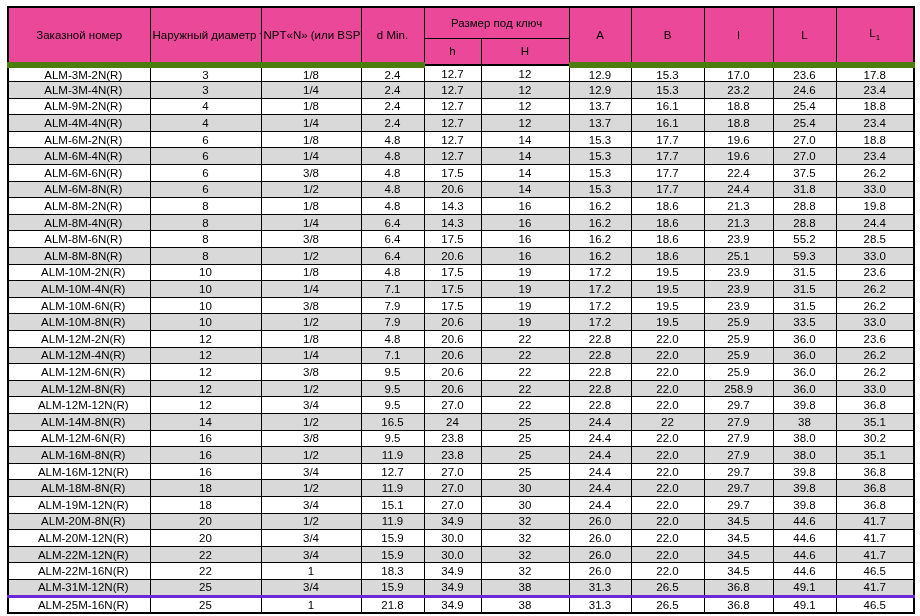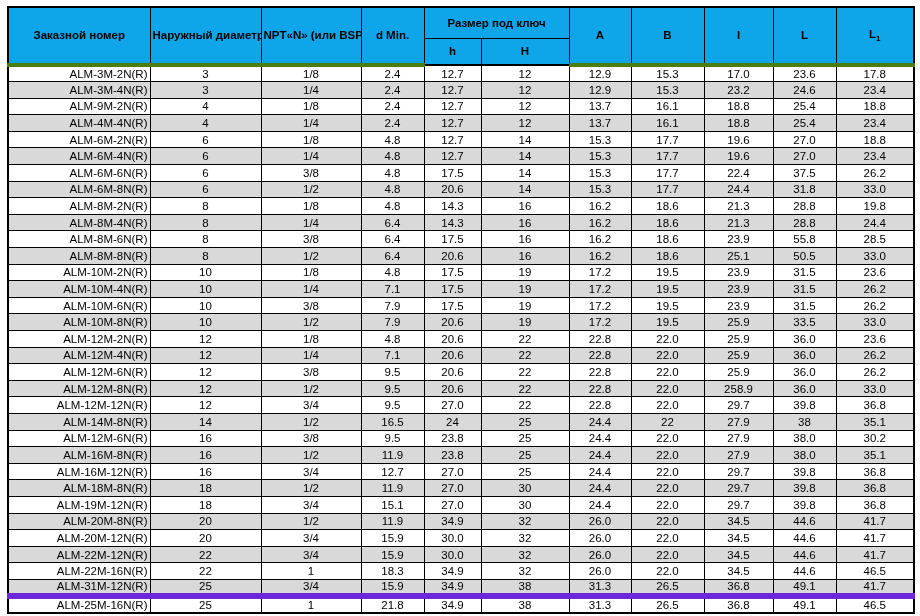--- a/index.html
+++ b/index.html
@@ -28,38 +28,38 @@
     text-align: center;
     vertical-align: middle;
     overflow: hidden;
     white-space: nowrap;
   }
   
   table.spec {
     border: 2px solid #000000;
   }
   thead th {
-    background: #0ea5e9;
-    font-weight: bold;
+    background: #ec4899;
+    font-weight: normal;
     white-space: pre-line;
     line-height: 1.3;
   }
   thead tr.h1 th { height: 30px; }
   thead tr.h2 th { height: 25px; }
   thead tr.h2 th { border-bottom: 2px solid #000000; }
-  thead th[rowspan] { border-bottom: 4px solid #4d7c0f; }
+  thead th[rowspan] { border-bottom: 6px solid #4d7c0f; }
   tbody tr { height: 16.6px; }
   tbody tr:nth-child(even) { background: #d9d9d9; }
   tbody tr:nth-child(odd)  { background: #ffffff; }
   tbody td.c0 {
-    text-align: right;
+    text-align: center;
     padding-left: 10px;
   }
   
-  tbody tr:last-child td { border-top: 6px solid #6d28d9; }
+  tbody tr:last-child td { border-top: 3px solid #6d28d9; }
   sub { font-size: 8px; }
 </style>
 </head>
 <body>
 
 <div class="page">
   <table class="spec">
     <colgroup>
       <col style="width:142px">
       <col style="width:111px">
@@ -240,35 +240,35 @@
   <tr>
     <td class="c0">ALM-8M-6N(R)</td>
     <td class="c1">8</td>
     <td class="c2">3/8</td>
     <td class="c3">6.4</td>
     <td class="c4">17.5</td>
     <td class="c5">16</td>
     <td class="c6">16.2</td>
     <td class="c7">18.6</td>
     <td class="c8">23.9</td>
-    <td class="c9">55.8</td>
+    <td class="c9">55.2</td>
     <td class="c10">28.5</td>
   </tr>
 
   <tr>
     <td class="c0">ALM-8M-8N(R)</td>
     <td class="c1">8</td>
     <td class="c2">1/2</td>
     <td class="c3">6.4</td>
     <td class="c4">20.6</td>
     <td class="c5">16</td>
     <td class="c6">16.2</td>
     <td class="c7">18.6</td>
     <td class="c8">25.1</td>
-    <td class="c9">50.5</td>
+    <td class="c9">59.3</td>
     <td class="c10">33.0</td>
   </tr>
 
   <tr>
     <td class="c0">ALM-10M-2N(R)</td>
     <td class="c1">10</td>
     <td class="c2">1/8</td>
     <td class="c3">4.8</td>
     <td class="c4">17.5</td>
     <td class="c5">19</td>

